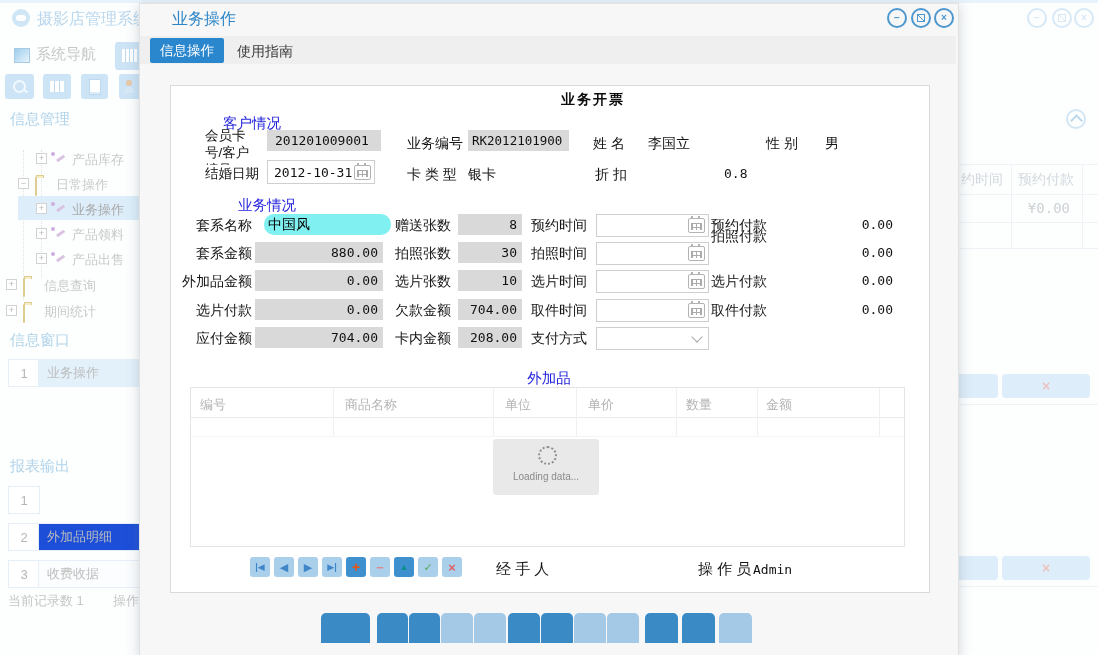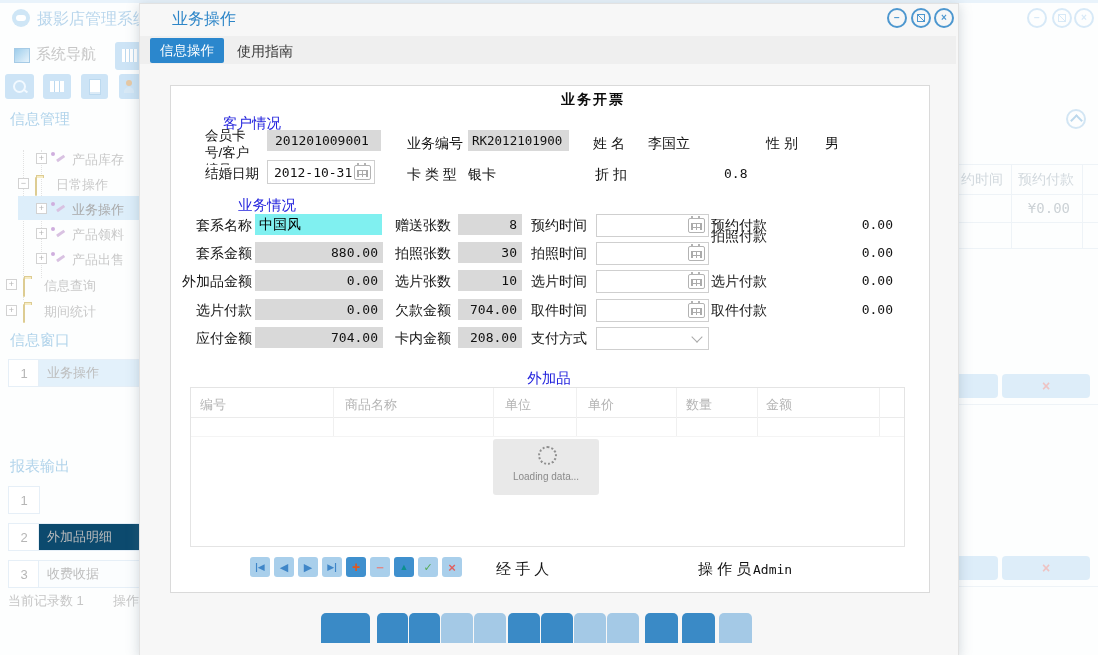--- a/index.html
+++ b/index.html
@@ -163,21 +163,21 @@
     <span class="tree-txt abs" style="left:38px;top:0;white-space:nowrap;">期间统计</span>
   </div>
 
   <div class="abs bgz sec-hd" style="left:10px;top:331px;">信息窗口</div>
   <div class="abs bgz cellnum" style="left:8px;top:359px;width:30px;height:26px;">1</div>
   <div class="abs bgz celltxt" style="left:38px;top:359px;width:104px;height:26px;background:#e3f1fb;">业务操作</div>
 
   <div class="abs bgz sec-hd" style="left:10px;top:457px;">报表输出</div>
   <div class="abs bgz cellnum" style="left:8px;top:486px;width:30px;height:26px;">1</div>
   <div class="abs bgz cellnum" style="left:8px;top:523px;width:30px;height:26px;">2</div>
-  <div class="abs bgz celltxt" style="left:38px;top:523px;width:104px;height:26px;background:#0c4a6e;">外加品明细</div>
+  <div class="abs bgz celltxt" style="left:38px;top:523px;width:104px;height:26px;background:#1d4ed8;">外加品明细</div>
   <div class="abs bgz cellnum" style="left:8px;top:560px;width:30px;height:26px;">3</div>
   <div class="abs bgz celltxt" style="left:38px;top:560px;width:104px;height:26px;background:#fbfdfe;">收费收据</div>
 
   <div class="abs bgz status-txt" style="left:8px;top:592px;">当前记录数 1</div>
   <div class="abs bgz status-txt" style="left:113px;top:592px;">操作员</div>
 
   <div class="abs bgz wbtn" style="left:1066px;top:109px;border-color:#d3e6f4;">
       <span class="chev-up"></span>
     </div>
   <div class="abs bgz bg-line" style="left:958px;top:164px;width:140px;"></div>
@@ -237,21 +237,21 @@
     <span class="cal" style="position:absolute;right:3px;"></span>
   </div>
   <div class="abs mz flbl" style="left:407px;top:166px;">卡 类 型</div>
   <div class="abs mz flbl" style="left:468px;top:166px;">银卡</div>
   <div class="abs mz flbl" style="left:595px;top:166px;">折 扣</div>
   <div class="abs mz flbl mono" style="left:705px;top:166px;font-size:13px;margin-left:19px;">0.8</div>
 
   <div class="abs mz sec-lbl" style="left:238px;top:196px;">业务情况</div>
 
   <div class="abs mz flbl" style="left:150px;top:217px;width:102px;text-align:right;">套系名称</div>
-  <div class="abs mz cyan" style="left:255px;top:214px;width:123px;height:21px;">中国风</div>
+  <div class="abs mz cyan" style="left:264px;top:214px;width:123px;height:21px;border-radius:10px;">中国风</div>
   <div class="abs mz flbl" style="left:395px;top:217px;">赠送张数</div>
   <div class="abs mz ro r mono" style="left:458px;top:214px;width:59px;height:21px;">8</div>
   <div class="abs mz flbl" style="left:531px;top:217px;">预约时间</div>
   <div class="abs mz dfield" style="left:596px;top:214px;width:111px;height:21px;">
     <span class="mono" style="padding-left:5px;"></span>
     <span class="cal" style="position:absolute;right:3px;"></span>
   </div>
   <div class="abs mz flbl" style="left:711px;top:217px;">预约付款</div>
   <div class="abs mz flbl mono" style="left:800px;top:217px;width:93px;text-align:right;font-size:13px;">0.00</div>
 

